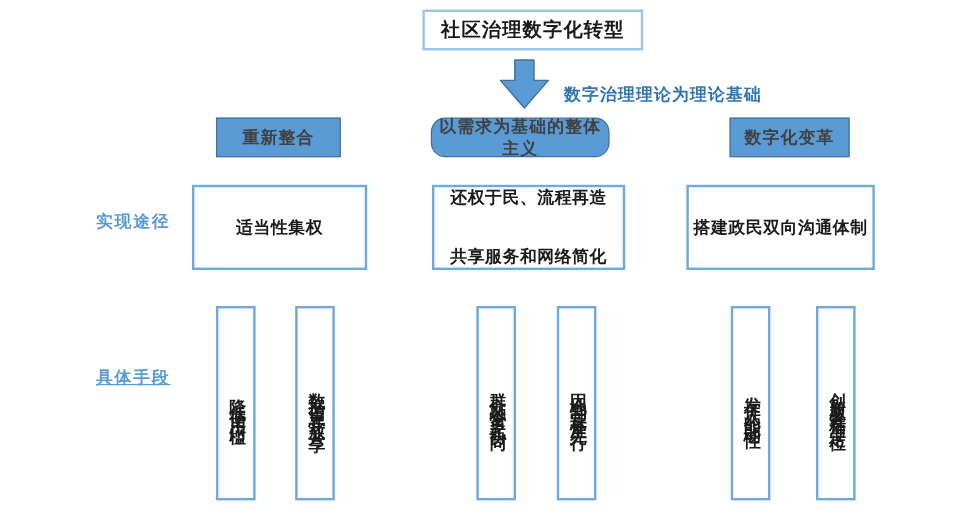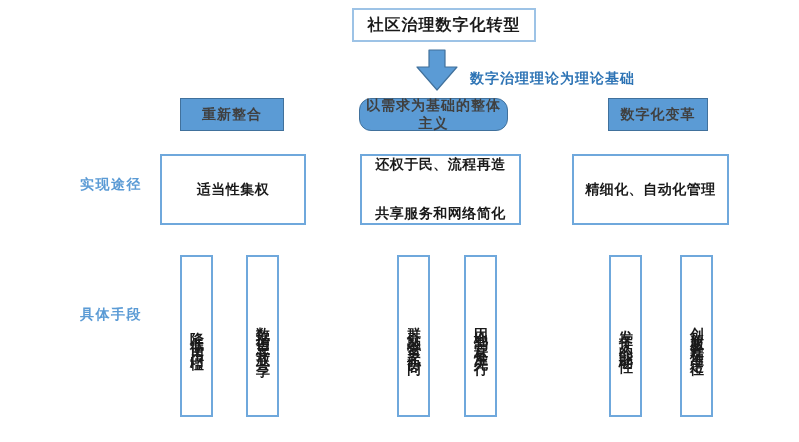--- a/index.html
+++ b/index.html
@@ -63,21 +63,21 @@
     position: absolute;
     left: 40px;
     font-size: 14px;
     font-weight: bold;
     color: #5B9BD5;
     letter-spacing: 1.5px;
     white-space: nowrap;
     margin-left: 40px;
   }
   .rl-pathways { top: 176px; }
-  .rl-methods  { top: 306px; }
+  .rl-methods  { top: 306px; text-decoration: underline; }
   .method-box {
     position: absolute; top: 255px; width: 33px; height: 162px;
     border: 2px solid #6FA8DC;
     font-size: 14px;
   }
   .method-box span {
     writing-mode: vertical-rl;
     text-orientation: upright;
     letter-spacing: 5px;
     font-weight: bold;
@@ -120,21 +120,21 @@
   <div class="row-label rl-methods">具体手段</div>
 
   <div class="box pathway-box p0">
     <span class="pathway-line">适当性集权</span>
   </div>
   <div class="box pathway-box p1">
     <span class="pathway-line">还权于民、流程再造</span>
     <span class="pathway-line">共享服务和网络简化</span>
   </div>
   <div class="box pathway-box p2">
-    <span class="pathway-line">精细化、自动化管理</span>
+    <span class="pathway-line">搭建政民双向沟通体制</span>
   </div>
 
   <div class="box method-box m0">
     <span>降低使用门槛</span>
   </div>
   <div class="box method-box m1">
     <span>数据信息开放共享</span>
   </div>
   <div class="box method-box m2">
     <span>群众融合多元协同</span>

